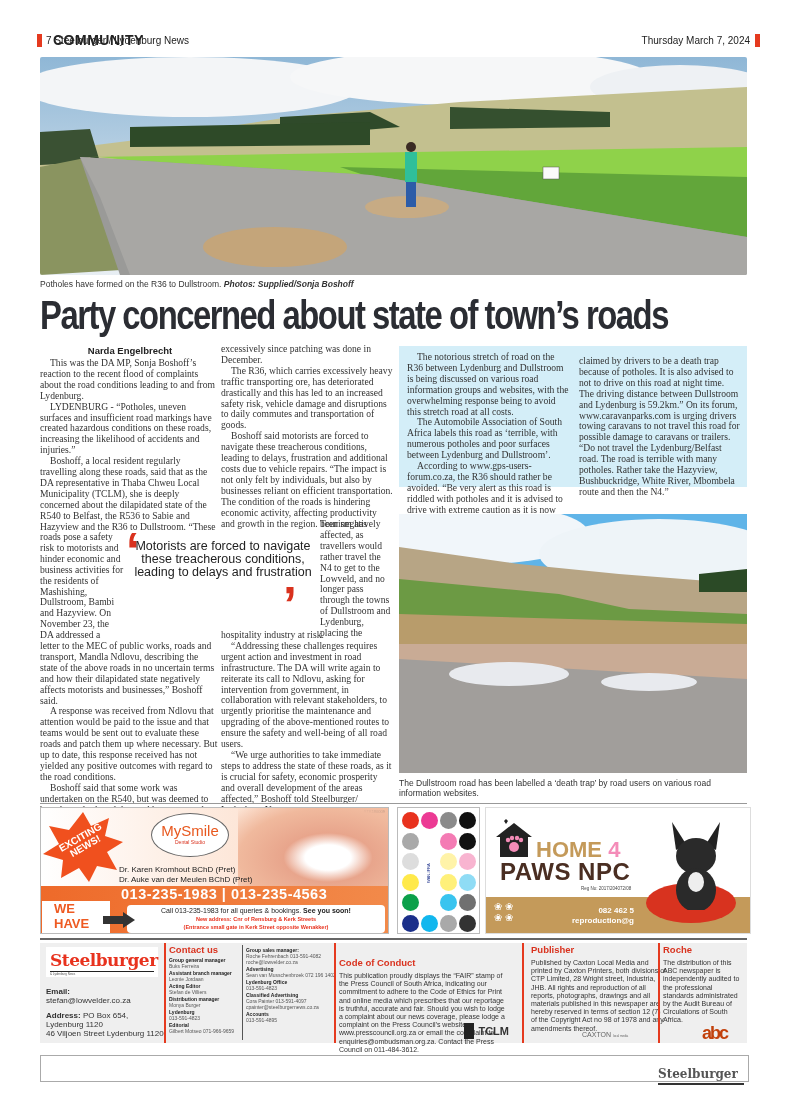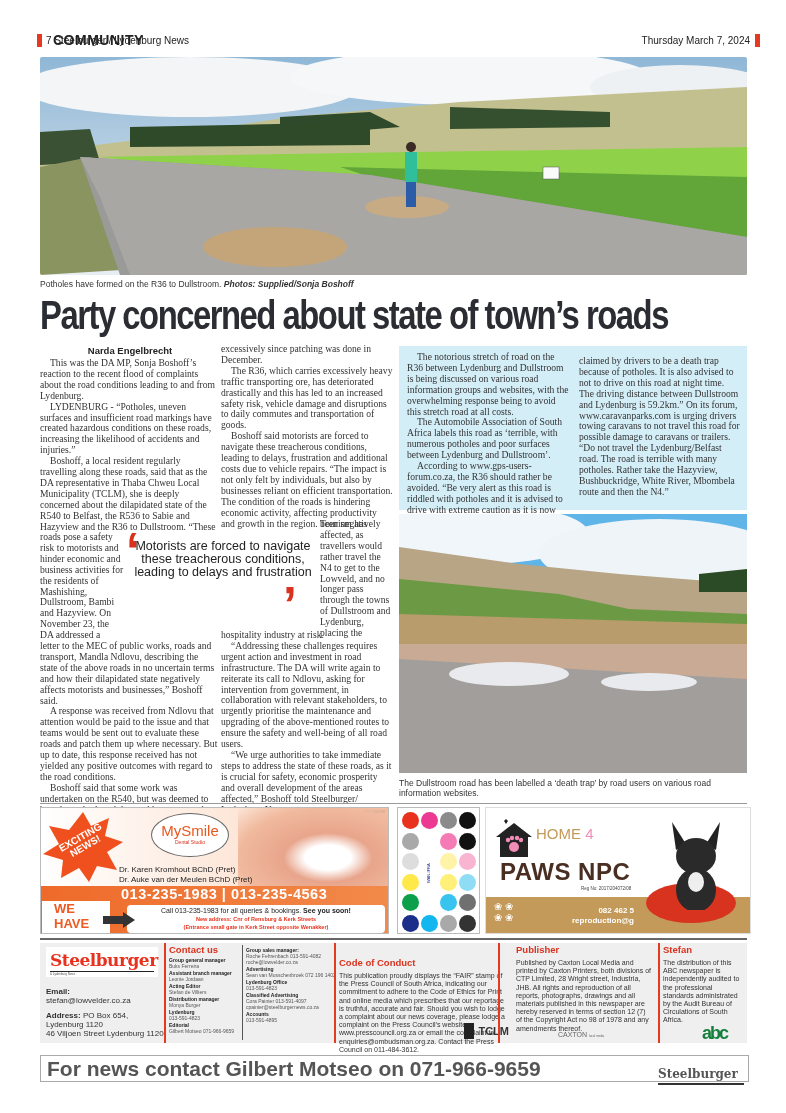--- a/index.html
+++ b/index.html
@@ -23,21 +23,21 @@
 .col p.noind{text-indent:0}
 .c1a{left:40px;top:358px;width:178px}
 .c1b{left:40px;top:532px;width:84px}
 .c1c{left:40px;top:641px;width:178px}
 .c2a{left:221px;top:344px;width:172px}
 .c2b{left:320px;top:519px;width:73px}
 .c2c{left:221px;top:630px;width:172px}
 .pull{left:128px;top:540px;width:190px;font-family:"Liberation Sans",sans-serif;font-size:12.5px;line-height:13px;text-align:center;color:#222}
 .qopen{left:126px;top:526px;font-family:"Liberation Sans",sans-serif;font-weight:bold;font-size:50px;color:#d9321e;line-height:50px}
 .qclose{left:283px;top:580px;font-family:"Liberation Sans",sans-serif;font-weight:bold;font-size:50px;color:#d9321e;line-height:50px}
-.sidebox{left:399px;top:346px;width:348px;height:164px;background:#d4eef8}
+.sidebox{left:399px;top:346px;width:348px;height:141px;background:#d4eef8}
 .sidebox .sc{position:absolute;top:6px;width:162px;font-size:9.6px;line-height:10.9px;color:#333}
 .sidebox .sc p{text-indent:10px}
 .sidebox .sc p.noind{text-indent:0}
 .photo2{left:399px;top:514px;width:348px;height:259px;overflow:hidden}
 .cap2{left:399px;top:778px;width:350px;line-height:10px}
 .rule{height:1px;background:#999}
 
 .ad1{left:40px;top:807px;width:349px;height:127px;background:linear-gradient(90deg,#fff 0%,#fde5d6 60%,#f7c2a3 100%);border:1px solid #bbb;overflow:hidden}
 .ad2{left:397px;top:807px;width:83px;height:127px;border:1px solid #bbb;background:#fff}
 .ad3{left:485px;top:807px;width:266px;height:127px;background:#fff;overflow:hidden;border:1px solid #ddd}
@@ -224,21 +224,21 @@
 <div class="abs ad3">
   <svg style="position:absolute;left:10px;top:9px" width="36" height="40" viewBox="0 0 36 40">
     <path d="M8 4 L10 2 L12 4 L10 7Z" fill="#222"></path>
     <polygon points="18,6 36,20 32,20 32,40 4,40 4,20 0,20" fill="#222"></polygon>
     <circle cx="18" cy="30" r="5" fill="#f48cb8"></circle>
       <circle cx="12" cy="23" r="2.2" fill="#f48cb8"></circle>
       <circle cx="16" cy="21" r="2.2" fill="#f48cb8"></circle>
       <circle cx="21" cy="21" r="2.2" fill="#f48cb8"></circle>
       <circle cx="25" cy="23" r="2.2" fill="#f48cb8"></circle>
   </svg>
-  <div style="position:absolute;left:50px;top:17px;font-family:'Liberation Sans',sans-serif;font-weight:normal;font-size:15px;color:#c49a5a"><span>HOME</span> <span style="color:#f48cb8">4</span></div>
+  <div style="position:absolute;left:50px;top:29px;font-family:'Liberation Sans',sans-serif;font-weight:bold;font-size:22px;color:#c49a5a"><span>HOME</span> <span style="color:#f48cb8">4</span></div>
   <div style="position:absolute;left:14px;top:50px;font-family:'Liberation Sans',sans-serif;font-weight:bold;font-size:24px;color:#4a2e22;letter-spacing:.5px">PAWS NPC</div>
   <div style="position:absolute;left:95px;top:78px;font-family:'Liberation Sans',sans-serif;font-size:4.5px;color:#444">Reg No: 2017/204072/08</div>
   <div style="position:absolute;left:0;top:89px;width:266px;height:38px;background:#c49a5a"></div>
   <div style="position:absolute;left:8px;top:93px;font-size:10px;color:#fff">❀ ❀<br>❀ ❀</div>
   <div style="position:absolute;left:68px;top:98px;font-family:'Liberation Sans',sans-serif;font-weight:bold;font-size:8px;line-height:10px;color:#fff;text-align:right;width:80px">
     <div>082 462 5</div>
     <div>reproduction@g</div>
   </div>
   <div style="position:absolute;left:160px;top:75px;width:90px;height:40px;border-radius:50%;background:#d8331f"></div>
   <svg style="position:absolute;left:180px;top:12px" width="60" height="90" viewBox="0 0 60 90">
@@ -291,32 +291,31 @@
   </div>
   <div class="fsec" style="left:294px;width:176px;padding:14px 5px">
     <div class="fbar"></div>
     <div class="fhead">Code of Conduct</div>
     <div class="ftxt" style="margin-top:4px;width:168px">This publication proudly displays the “FAIR” stamp of the Press Council of South Africa, indicating our commitment to adhere to the Code of Ethics for Print and online media which prescribes that our reportage is truthful, accurate and fair. Should you wish to lodge a complaint about our news coverage, please lodge a complaint on the Press Council’s website, www.presscouncil.org.za or email the complaint to enquiries@ombudsman.org.za. Contact the Press Council on 011-484-3612.</div>
     <div style="position:absolute;left:130px;top:78px;font-family:'Liberation Sans',sans-serif">
       <span style="display:inline-block;width:10px;height:16px;background:#222;vertical-align:middle"></span>
       <b style="font-size:11px;color:#333">TCLM</b>
     </div>
   </div>
-  <div class="fsec" style="left:458px;width:140px;padding:1px 18px">
+  <div class="fsec" style="left:482px;width:140px;padding:1px 9px">
     <div class="fbar"></div>
     <div class="fhead">Publisher</div>
     <div class="ftxt" style="margin-top:4px;width:135px">Published by Caxton Local Media and printed by Caxton Printers, both divisions of CTP Limited, 28 Wright street, Industria, JHB. All rights and reproduction of all reports, photographs, drawings and all materials published in this newspaper are hereby reserved in terms of section 12 (7) of the Copyright Act no 98 of 1978 and any amendments thereof.</div>
     <div style="position:absolute;left:60px;top:88px;font-size:7px;color:#666;font-family:'Liberation Sans',sans-serif"><span>CAXTON</span> <span style="font-size:3px">local media</span></div>
   </div>
   <div class="fsec" style="left:618px;width:89px;padding:1px 5px">
     <div class="fbar"></div>
-    <div class="fhead">Stefan</div>
+    <div class="fhead">Roche</div>
     <div class="ftxt" style="margin-top:4px">The distribution of this ABC newspaper is independently audited to the professional standards administrated by the Audit Bureau of Circulations of South Africa.</div>
-    <div style="position:absolute;left:44px;top:80px;font-family:'Liberation Sans',sans-serif;font-weight:bold;font-size:18px;color:#15803d;letter-spacing:-2px">abc</div>
+    <div style="position:absolute;left:44px;top:80px;font-family:'Liberation Sans',sans-serif;font-weight:bold;font-size:18px;color:#c2410c;letter-spacing:-2px">abc</div>
   </div>
 </div>
 
 <div class="abs news">
-  <span style="position:absolute;left:6px;top:1px">For news contact  Gilbert Motseo on 071-966-9659</span>
   <div style="position:absolute;right:4px;top:3px;width:86px;border-bottom:2px solid #333">
     <span style="font-family:'DejaVu Serif',serif;font-size:12px;color:#555">Steelburger</span>
   </div>
 </div>
 
 </body></html>

